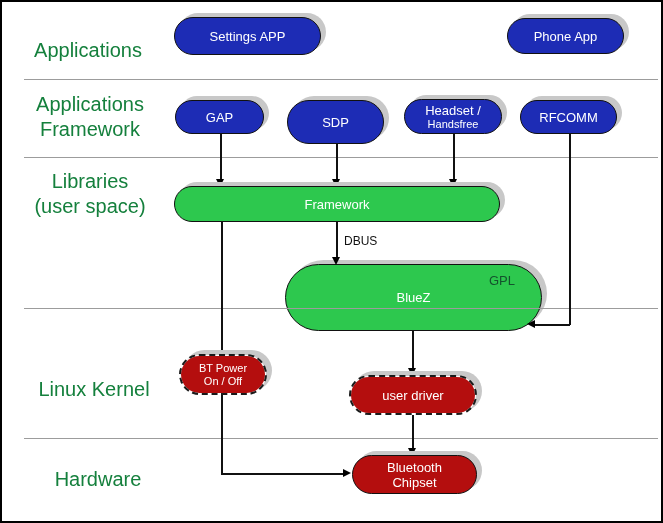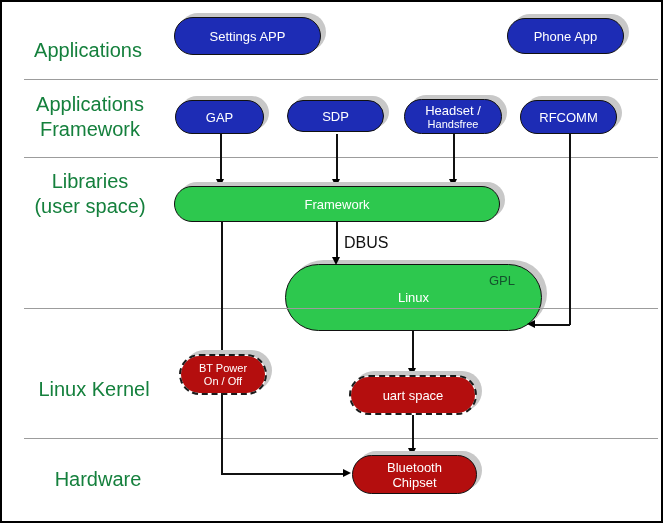--- a/index.html
+++ b/index.html
@@ -37,34 +37,34 @@
   }
   .sub { font-size:11px; line-height:13px; }
   
   .vline { position:absolute; width:1.5px; background:#111; z-index:2; }
   .hline { position:absolute; height:1.5px; background:#111; z-index:2; }
   .arr { position:absolute; width:0; height:0; z-index:2; }
   .arr.down  { border-left:4.5px solid transparent; border-right:4.5px solid transparent; border-top:8px solid #000; }
   .arr.left  { border-top:4.5px solid transparent; border-bottom:4.5px solid transparent; border-right:8px solid #000; }
   .arr.right { border-top:4.5px solid transparent; border-bottom:4.5px solid transparent; border-left:8px solid #000; }
   
-  .annot { position:absolute; color:#111; font-size:16px; z-index:2; }
+  .annot { position:absolute; color:#111; font-size:12px; z-index:2; }
   
   #lbl-applications { left:10px;  top:36px;  width:152px; }
   #lbl-appframework { left:12px;  top:90px;  width:152px; }
   #lbl-libraries    { left:12px;  top:167px; width:152px; }
   #lbl-linuxkernel  { left:15px;  top:375px; width:154px; }
   #lbl-hardware     { left:18px;  top:465px; width:156px; }
 
   #div-1 { top:77px; }  #div-2 { top:155px; }  #div-3 { top:306px; }  #div-4 { top:436px; }
 
   #node-settings-app { left:172px; top:15px;  width:147px; height:38px; }
   #node-phone-app    { left:505px; top:16px;  width:117px; height:36px; }
   #node-gap          { left:173px; top:98px;  width:89px;  height:34px; }
-  #node-sdp          { left:285px; top:98px;  width:97px;  height:32px; }
+  #node-sdp          { left:285px; top:98px;  width:97px;  height:44px; }
   #node-headset      { left:402px; top:97px;  width:98px;  height:35px; }
   #node-rfcomm       { left:518px; top:98px;  width:97px;  height:34px; }
   #node-framework    { left:172px; top:184px; width:326px; height:36px; }
   #node-bluez        { left:283px; top:262px; width:257px; height:67px; z-index:0; }
   #node-bt-power     { left:177px; top:352px; width:88px;  height:41px; }
   #node-uart-driver  { left:347px; top:373px; width:128px; height:40px; }
   #node-bt-chipset   { left:350px; top:453px; width:125px; height:39px; }
 
   #badge-gpl { position:absolute; top:8px; right:26px; color:#14532d; font-size:13px; }
 
@@ -148,29 +148,29 @@
   <div class="pill blue" id="node-headset">
     <div>Headset /</div>
     <div class="sub">Handsfree</div>
   </div>
 
   <div class="pill blue" id="node-rfcomm">RFCOMM</div>
 
   <div class="pill green" id="node-framework">Framework</div>
 
   <div class="pill green" id="node-bluez">
-    <span>Linux</span>
+    <span>BlueZ</span>
     <span id="badge-gpl">GPL</span>
   </div>
 
   <div class="pill red dashed" id="node-bt-power">
     <div class="sub">BT Power</div>
     <div class="sub">On / Off</div>
   </div>
 
-  <div class="pill red dashed" id="node-uart-driver">uart space</div>
+  <div class="pill red dashed" id="node-uart-driver">user driver</div>
 
   <div class="pill red" id="node-bt-chipset">
     <div>Bluetooth</div>
     <div>Chipset</div>
   </div>
 
 </div>
 
 </body></html>

